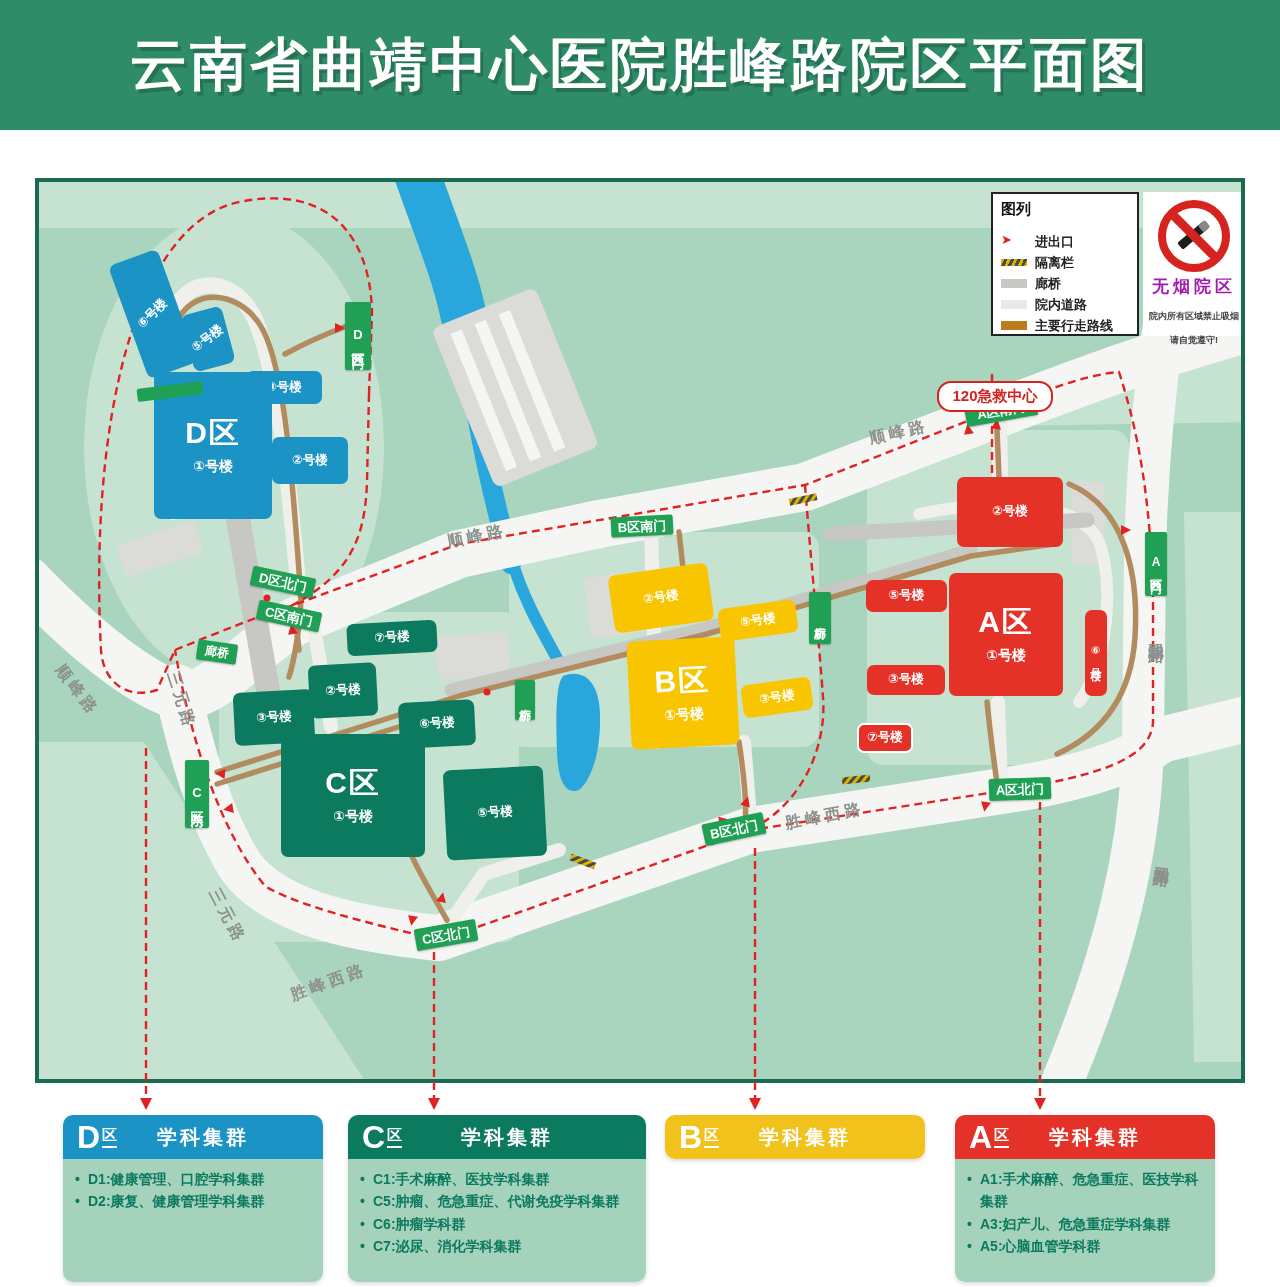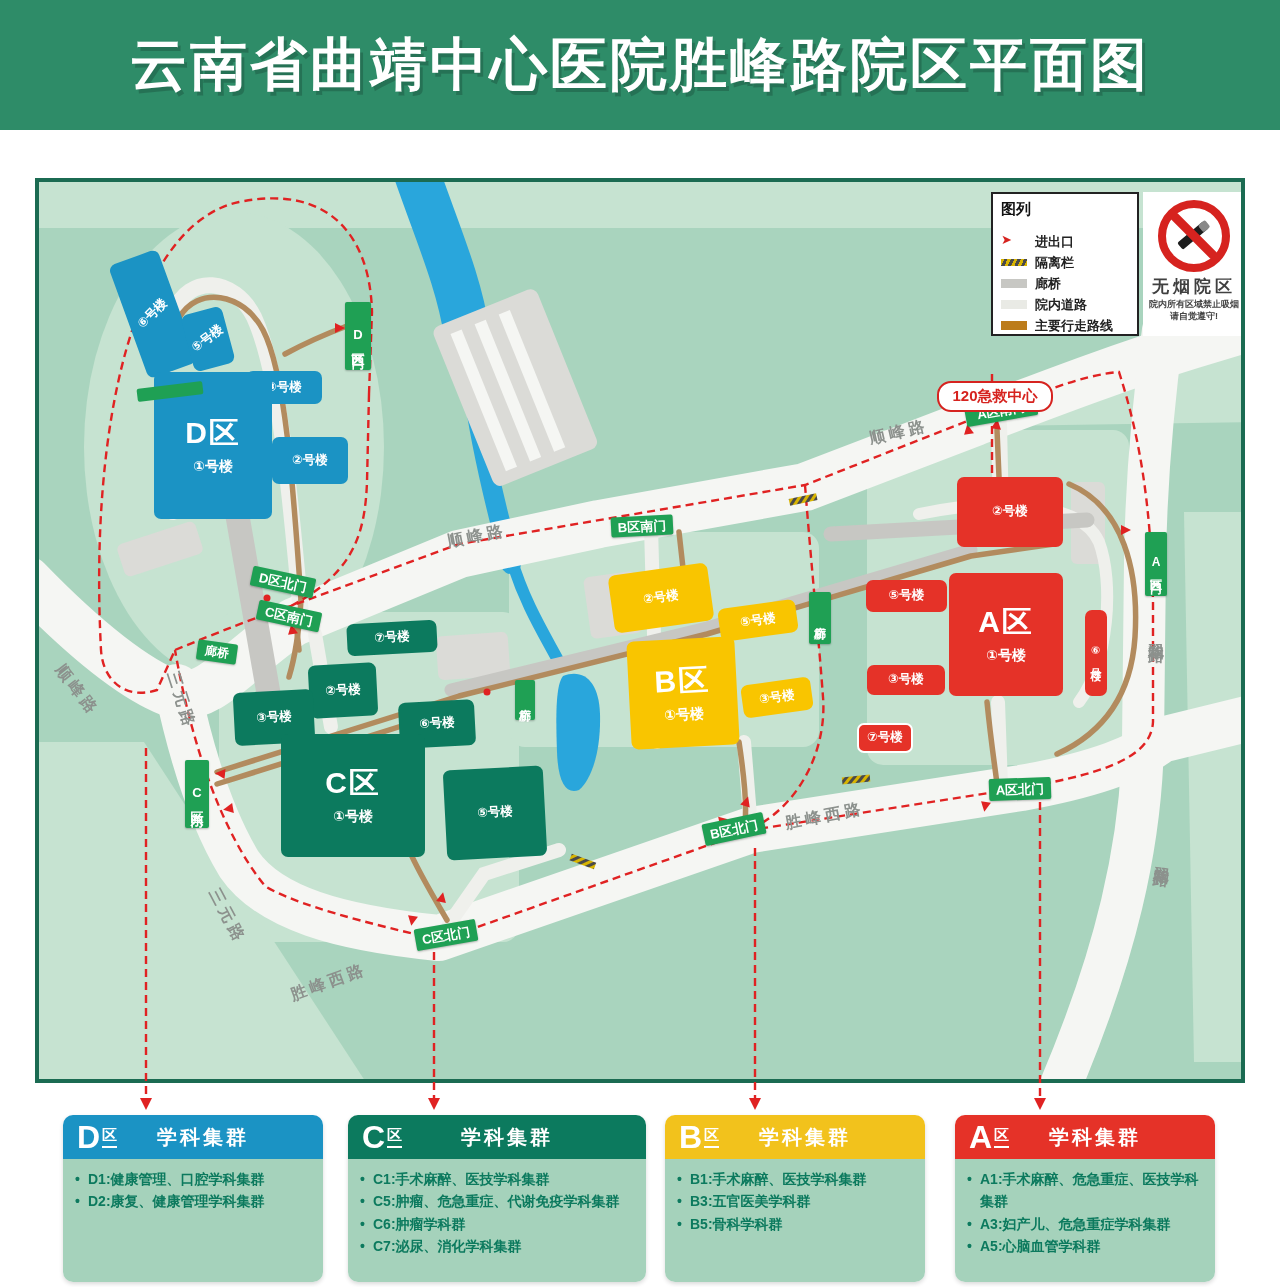--- a/index.html
+++ b/index.html
@@ -47,22 +47,22 @@
   .ic.corridor{background:#C7C7C3;} .ic.road{background:#E9EAE5;} .ic.route{background:#BC7C1B;}
   
   .smoke{position:absolute;left:1104px;top:10px;width:102px;height:144px;background:#fff;
          text-align:center;box-sizing:border-box;padding-top:4px;}
   .nos-circle{width:56px;height:56px;border:8px solid #D6231F;border-radius:50%;position:relative;margin:4px auto 3px;}
   .nos-cig{position:absolute;width:34px;height:9px;background:#1d1d1d;border-radius:2px;top:23px;left:10px;
            transform:rotate(-40deg);}
   .nos-cig::after{content:"";position:absolute;right:-2px;top:0;width:9px;height:9px;background:#888;border-radius:2px;}
   .nos-bar{position:absolute;width:58px;height:9px;background:#D6231F;top:50%;left:50%;
            transform:translate(-50%,-50%) rotate(45deg);border-radius:2px;}
-  .smoke .stitle{font-size:17px;font-weight:bold;color:#404040;letter-spacing:4px;}
-  .smoke .sline{font-size:9px;font-weight:bold;color:#444;line-height:1.35;}
+  .smoke .stitle{font-size:17px;font-weight:bold;color:#a21caf;letter-spacing:4px;}
+  .smoke .sline{font-size:9px;font-weight:bold;color:#444;line-height:1.35;margin-top:12px;}
   
   .minisign{position:absolute;left:98px;top:203px;width:66px;height:13px;background:#1FA054;
             border-radius:2px;transform:rotate(-7deg);}
   
   .panel{position:absolute;top:1115px;border-radius:10px;overflow:hidden;box-shadow:0 2px 4px rgba(0,0,0,.15);}
   .phead{height:44px;display:flex;align-items:center;color:#fff;padding:0 14px;box-sizing:border-box;}
   .phead .bigletter{font-size:32px;font-weight:bold;line-height:1;}
   .phead .suffix{font-size:15px;font-weight:bold;border-bottom:2px solid #fff;margin-left:2px;align-self:center;padding-bottom:1px;}
   .phead .ptitle{font-size:20px;font-weight:bold;letter-spacing:3px;margin:0 auto;padding-right:20px;}
   .pbody{background:#A5D2BB;min-height:104px;padding:9px 12px 10px;color:#0C7A5E;
@@ -366,25 +366,20 @@
       <div class="pitem">C6:肿瘤学科群</div>
       <div class="pitem">C7:泌尿、消化学科集群</div>
     </div>
 </div>
 <div class="panel" style="left:665px;width:260px;">
   <div class="phead ph-b">
     <span class="bigletter">B</span>
       <span class="suffix">区</span>
     <span class="ptitle">学科集群</span>
   </div>
-  <div class="pbody">
-      <div class="pitem">B1:手术麻醉、医技学科集群</div>
-      <div class="pitem">B3:五官医美学科群</div>
-      <div class="pitem">B5:骨科学科群</div>
-    </div>
 </div>
 <div class="panel" style="left:955px;width:260px;">
   <div class="phead ph-a">
     <span class="bigletter">A</span>
       <span class="suffix">区</span>
     <span class="ptitle">学科集群</span>
   </div>
   <div class="pbody">
       <div class="pitem">A1:手术麻醉、危急重症、医技学科集群</div>
       <div class="pitem">A3:妇产儿、危急重症学科集群</div>

